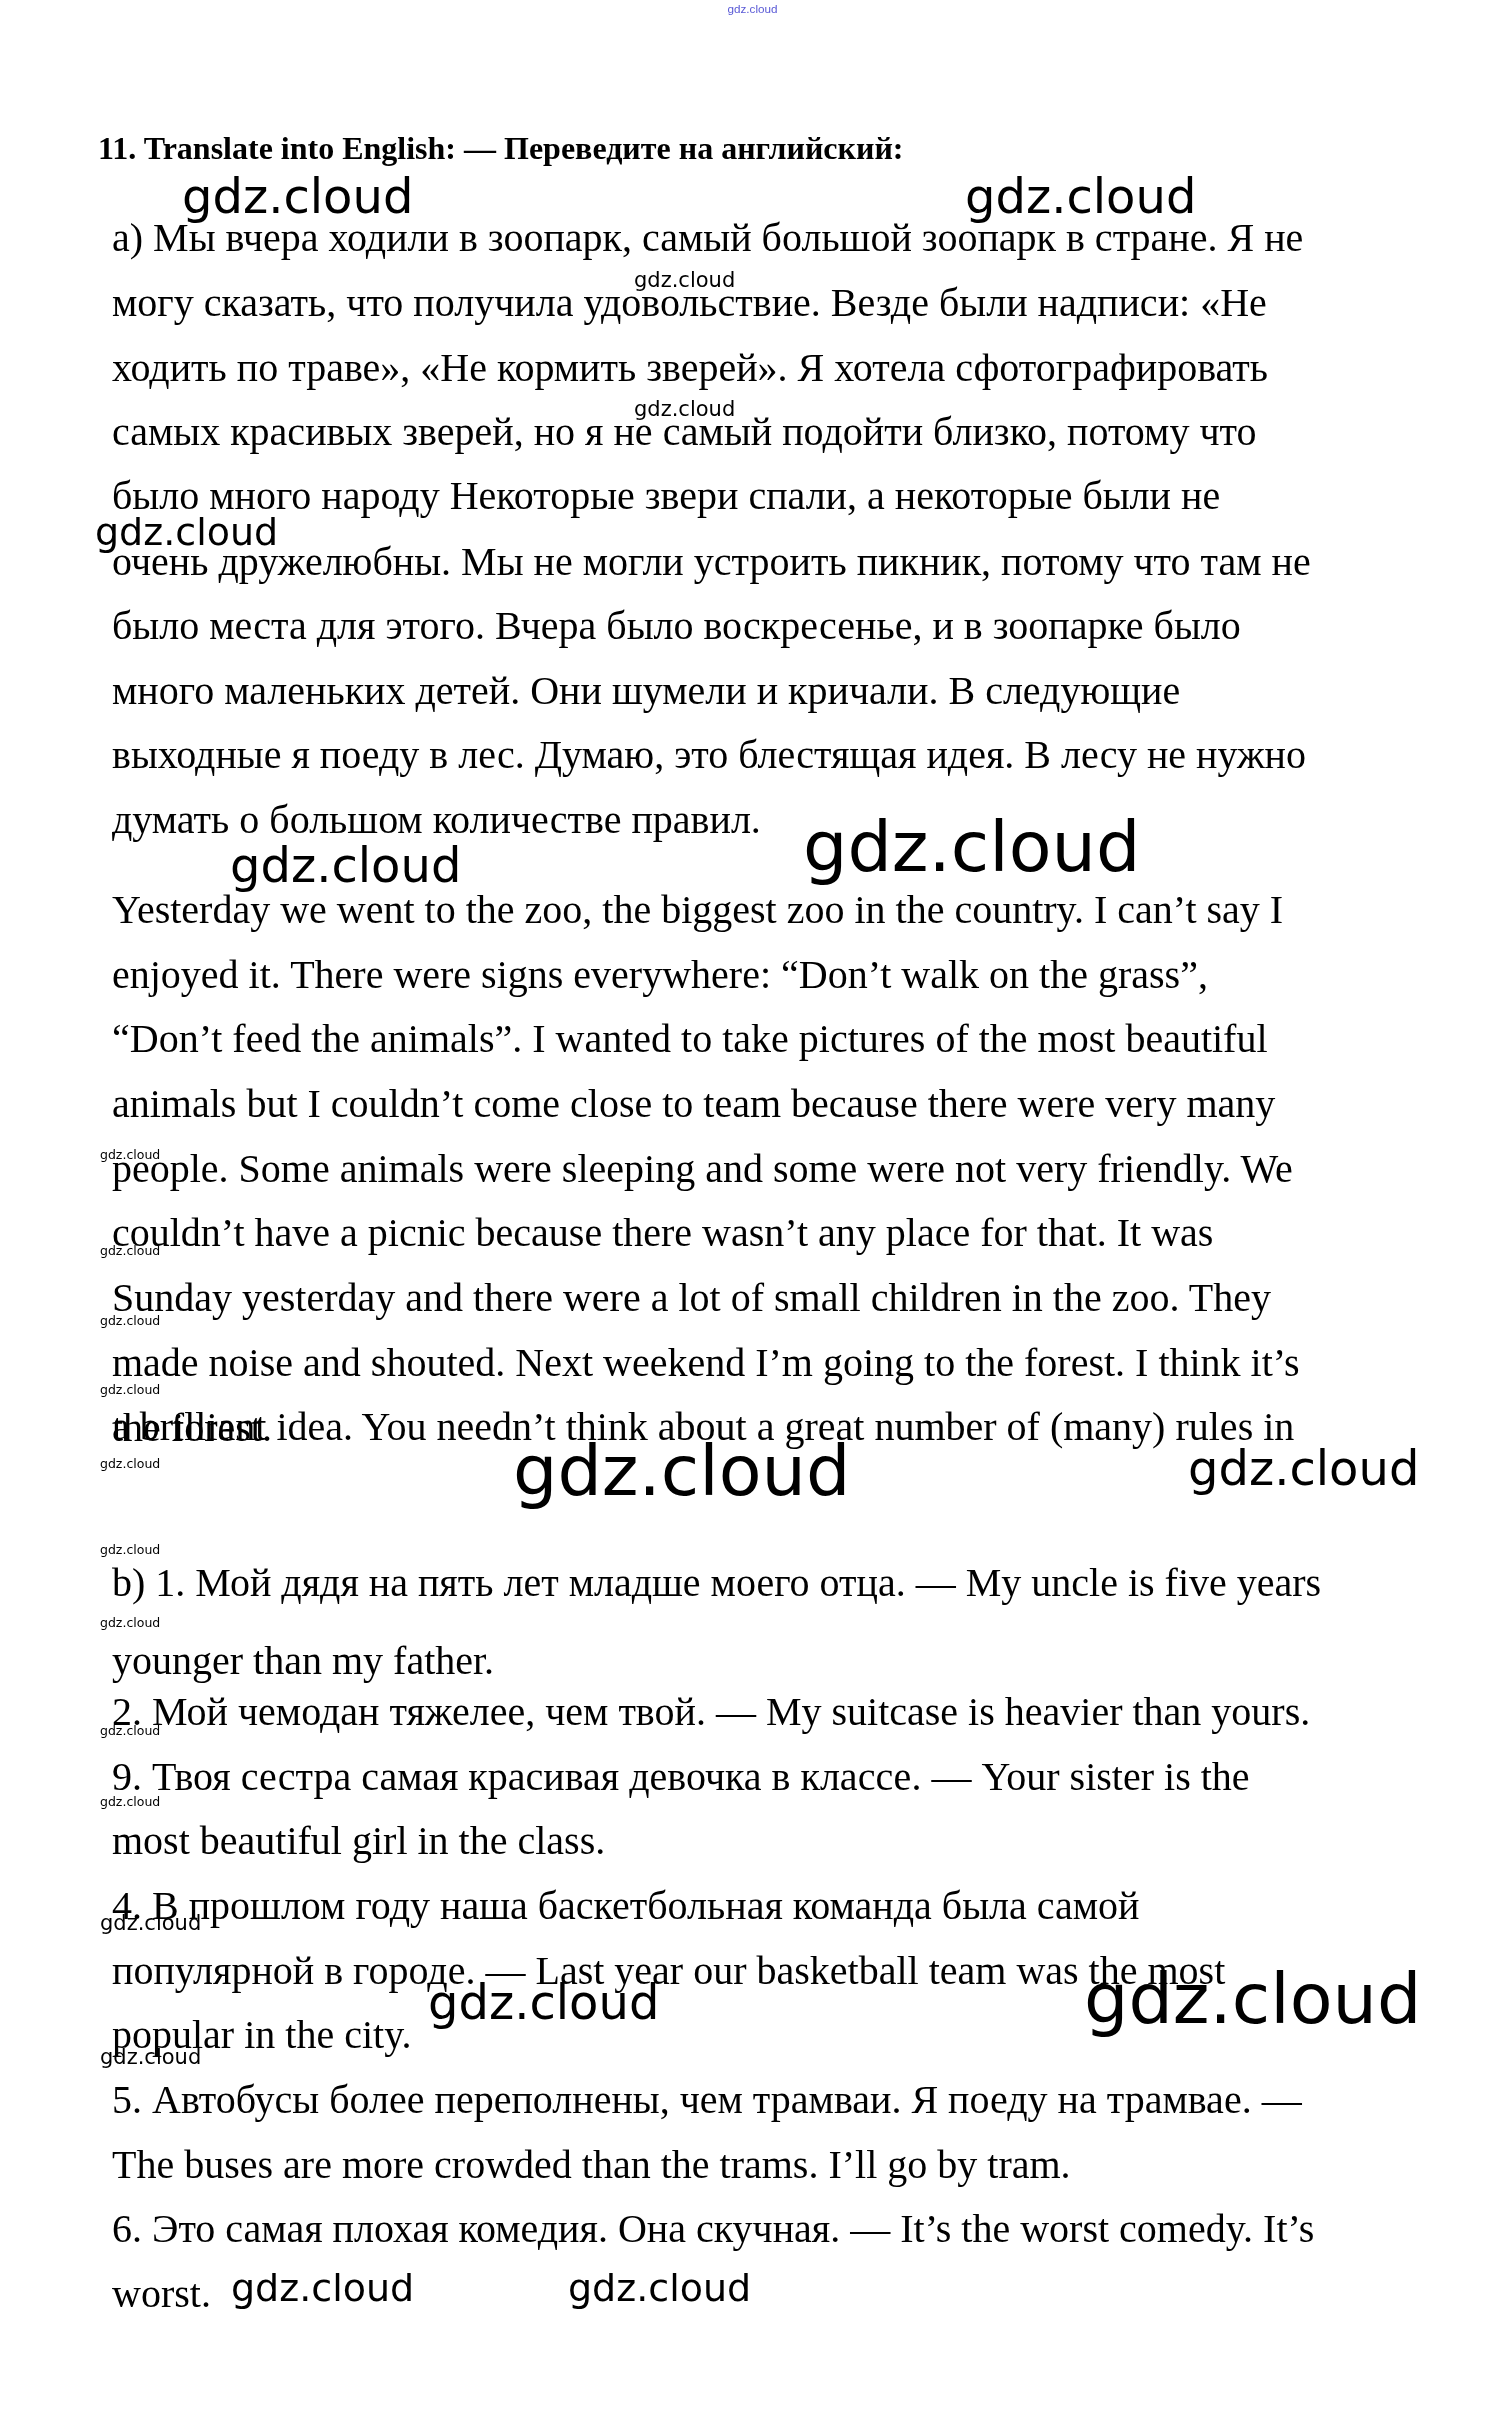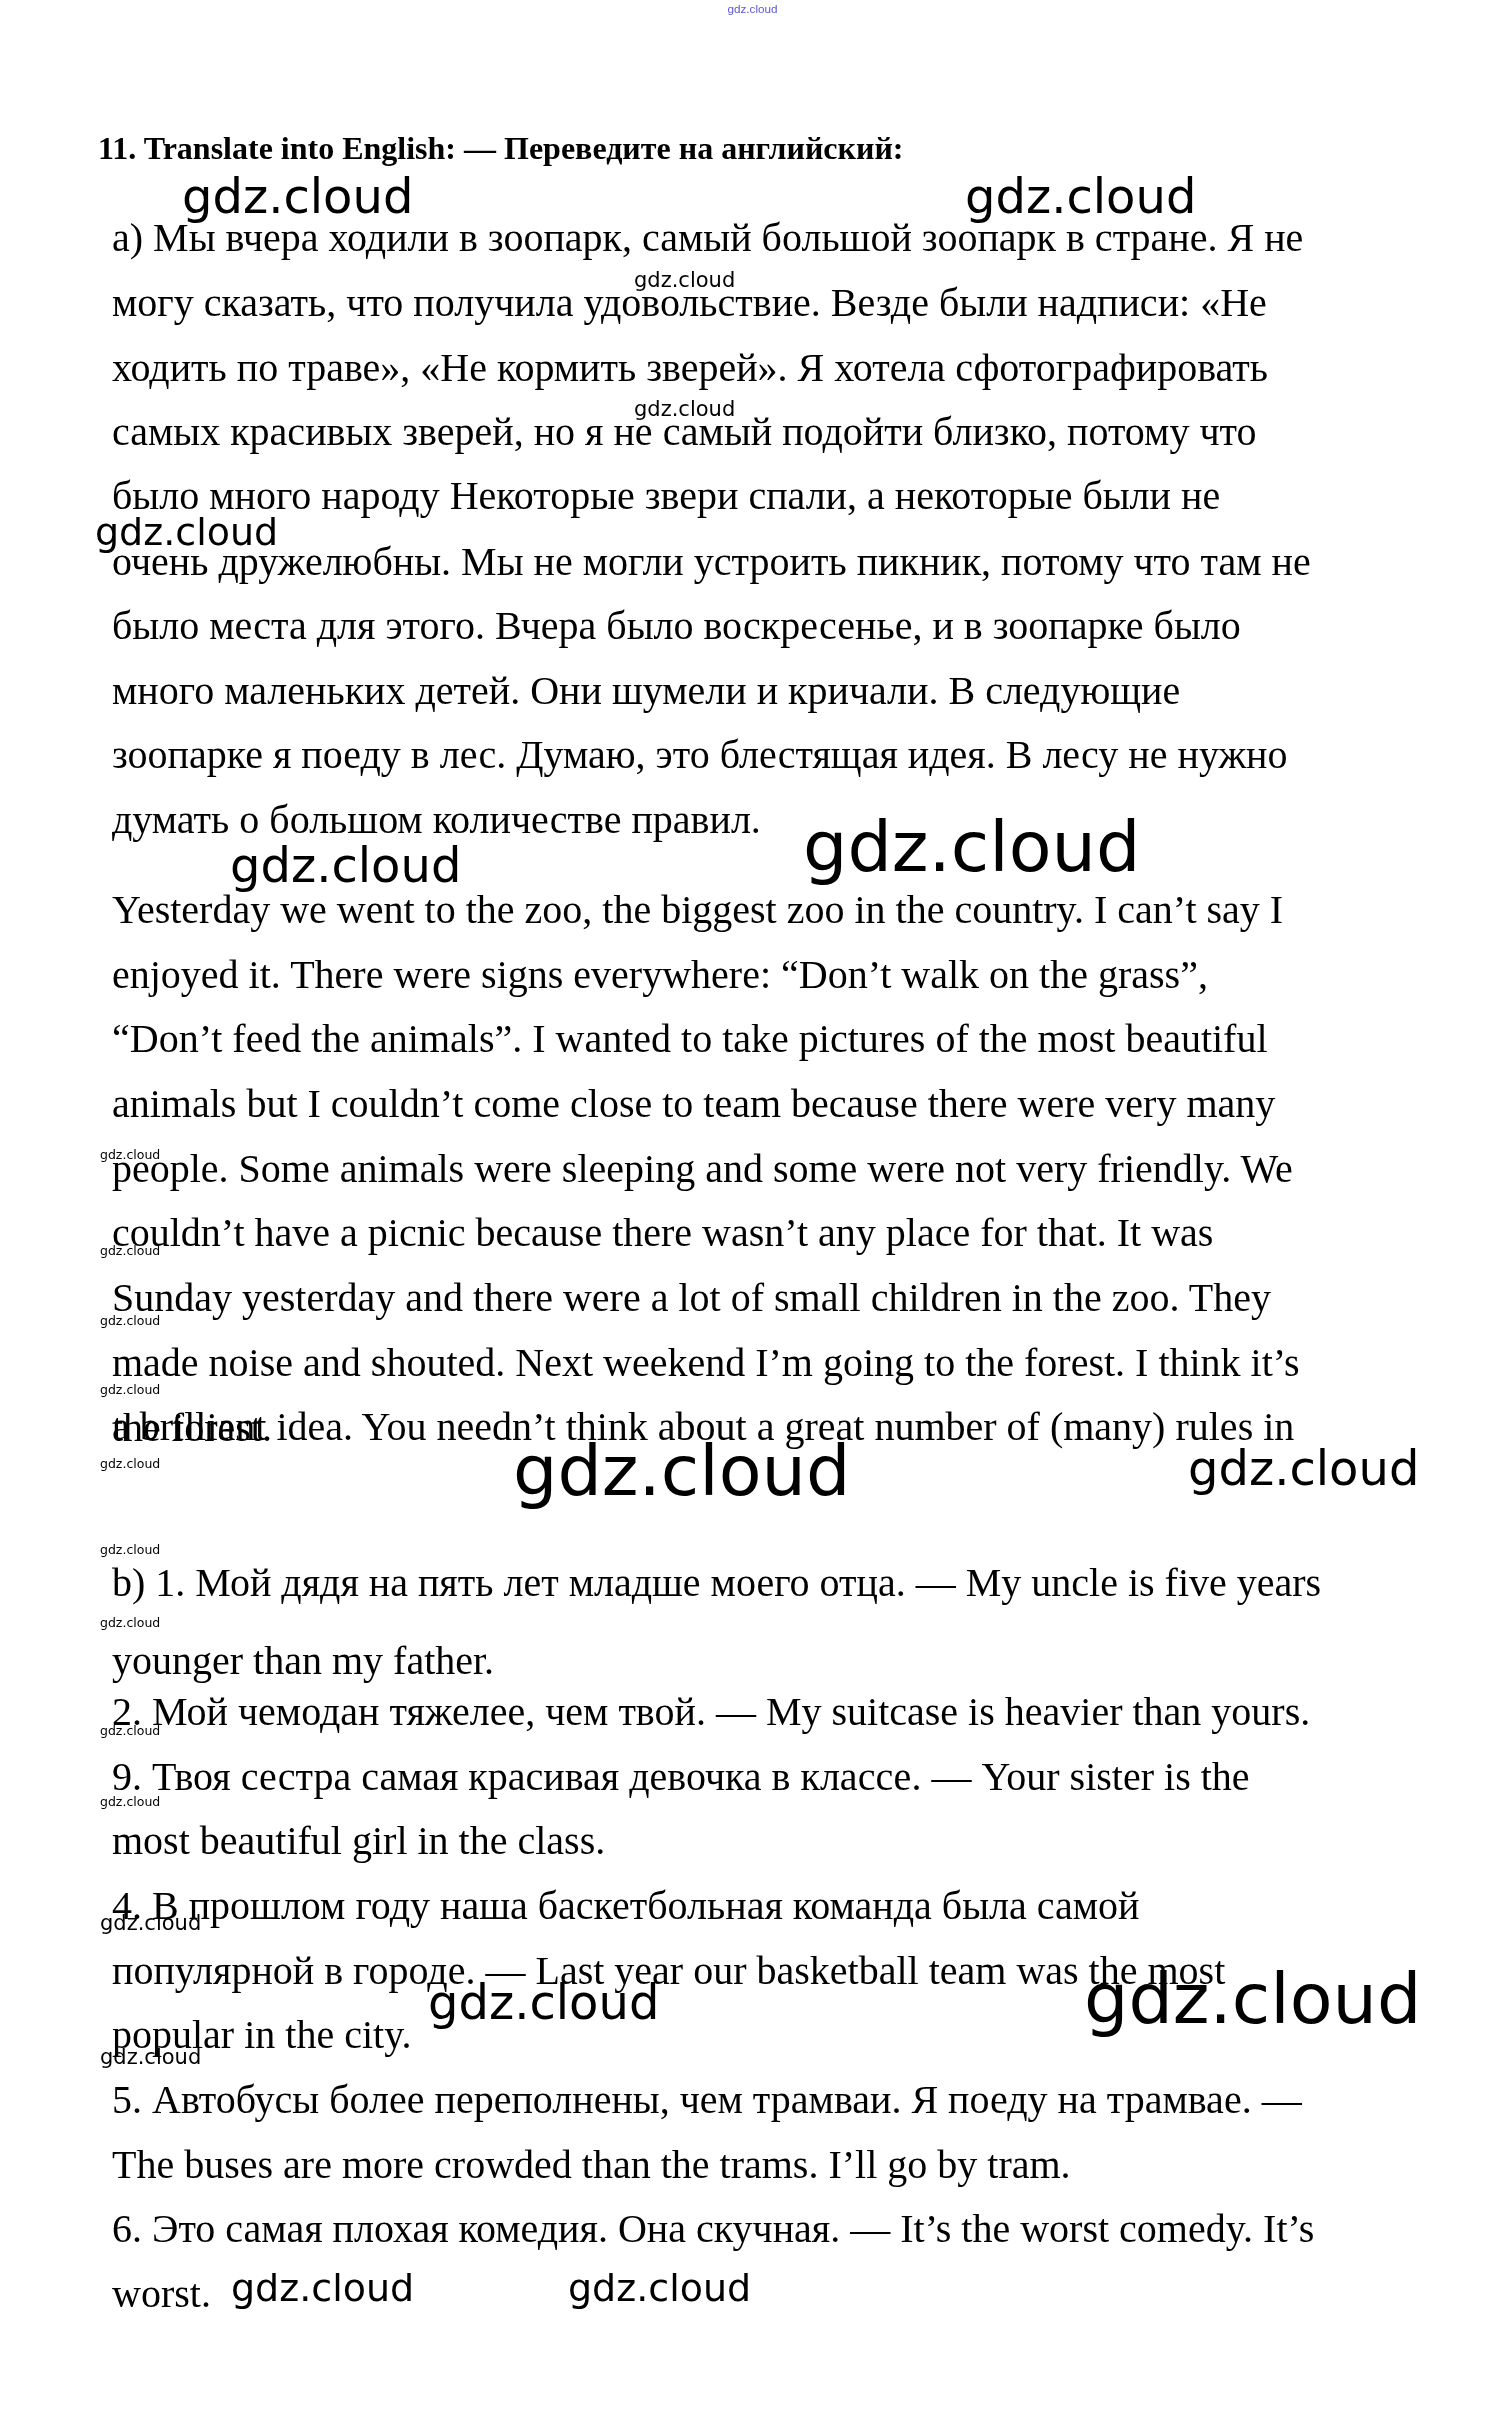--- a/index.html
+++ b/index.html
@@ -26,21 +26,21 @@
 <div class="heading">11. Translate into English: — Переведите на английский:</div>
 
 <div class="line" style="top:214px">a) Мы вчера ходили в зоопарк, самый большой зоопарк в стране. Я не</div>
 <div class="line" style="top:279px">могу сказать, что получила удовольствие. Везде были надписи: «Не</div>
 <div class="line" style="top:344px">ходить по траве», «Не кормить зверей». Я хотела сфотографировать</div>
 <div class="line" style="top:408px">самых красивых зверей, но я не самый подойти близко, потому что</div>
 <div class="line" style="top:472px">было много народу Некоторые звери спали, а некоторые были не</div>
 <div class="line" style="top:538px">очень дружелюбны. Мы не могли устроить пикник, потому что там не</div>
 <div class="line" style="top:602px">было места для этого. Вчера было воскресенье, и в зоопарке было</div>
 <div class="line" style="top:667px">много маленьких детей. Они шумели и кричали. В следующие</div>
-<div class="line" style="top:731px">зоопарке я поеду в лес. Думаю, это блестящая идея. В лесу не нужно</div>
+<div class="line" style="top:731px">выходные я поеду в лес. Думаю, это блестящая идея. В лесу не нужно</div>
 <div class="line" style="top:796px">думать о большом количестве правил.</div>
 
 <div class="line" style="top:886px">Yesterday we went to the zoo, the biggest zoo in the country. I can’t say I</div>
 <div class="line" style="top:951px">enjoyed it. There were signs everywhere: “Don’t walk on the grass”,</div>
 <div class="line" style="top:1015px">“Don’t feed the animals”. I wanted to take pictures of the most beautiful</div>
 <div class="line" style="top:1080px">animals but I couldn’t come close to team because there were very many</div>
 <div class="line" style="top:1145px">people. Some animals were sleeping and some were not very friendly. We</div>
 <div class="line" style="top:1209px">couldn’t have a picnic because there wasn’t any place for that. It was</div>
 <div class="line" style="top:1274px">Sunday yesterday and there were a lot of small children in the zoo. They</div>
 <div class="line" style="top:1339px">made noise and shouted. Next weekend I’m going to the forest. I think it’s</div>

